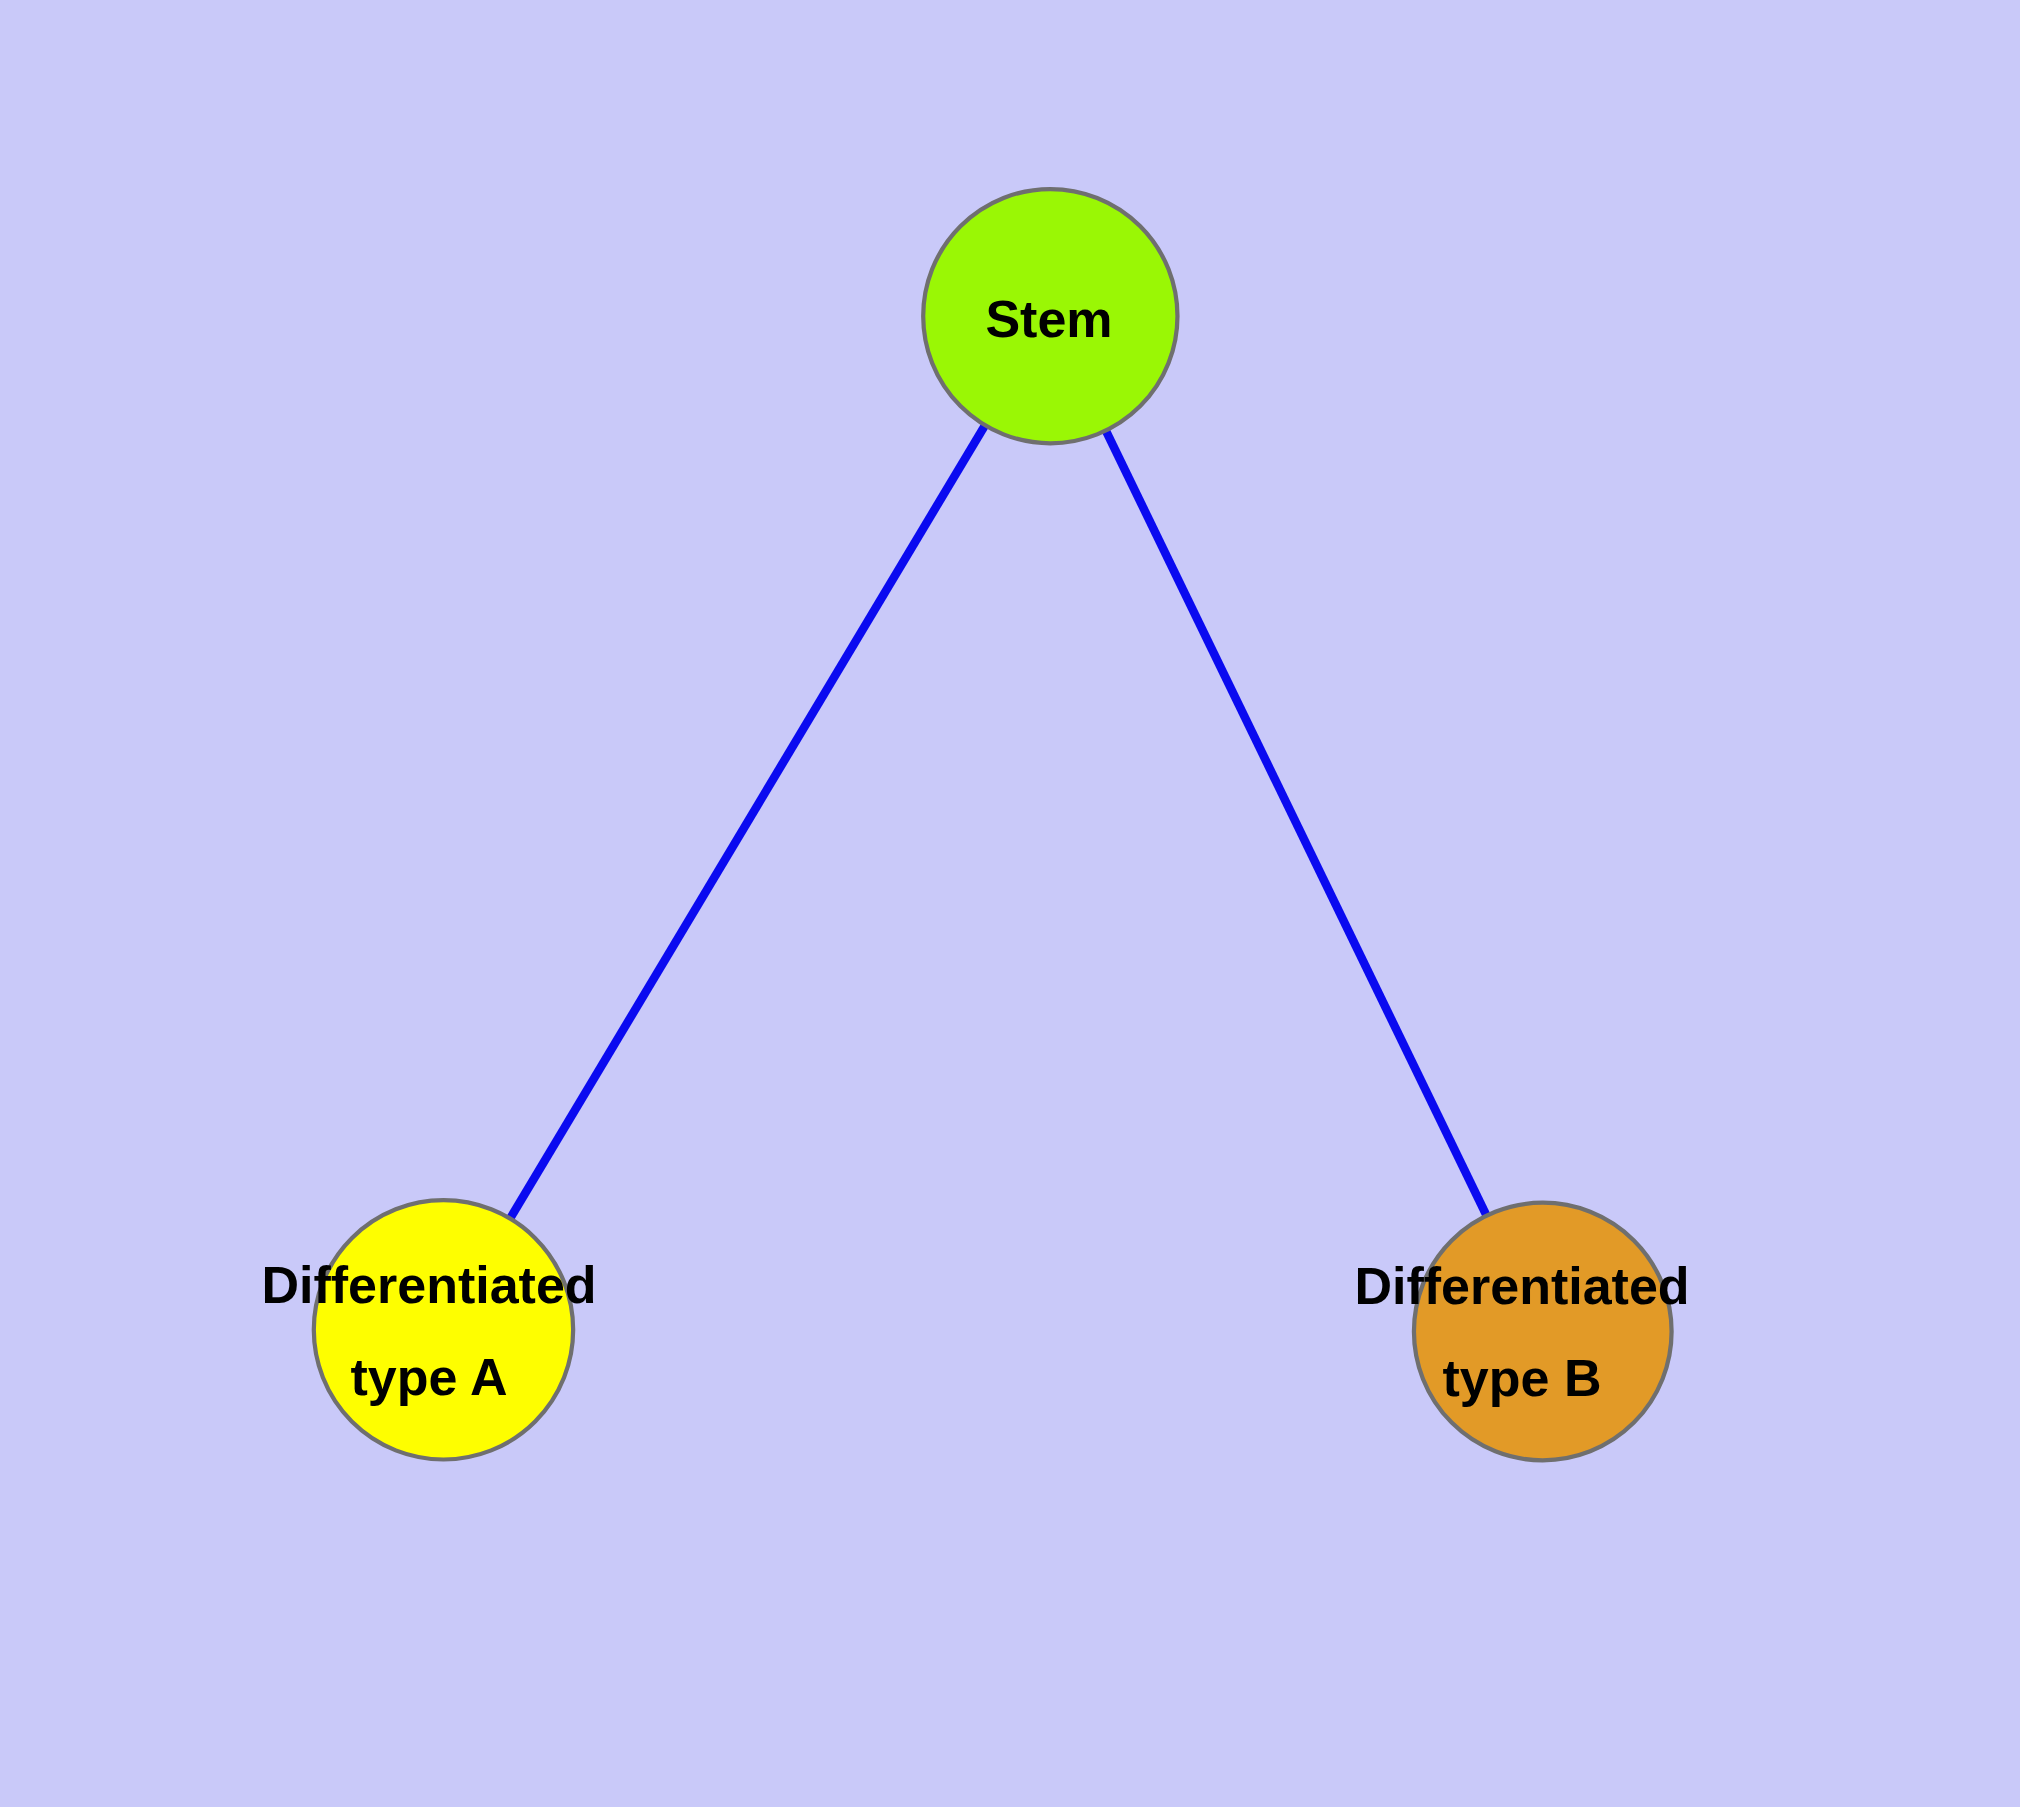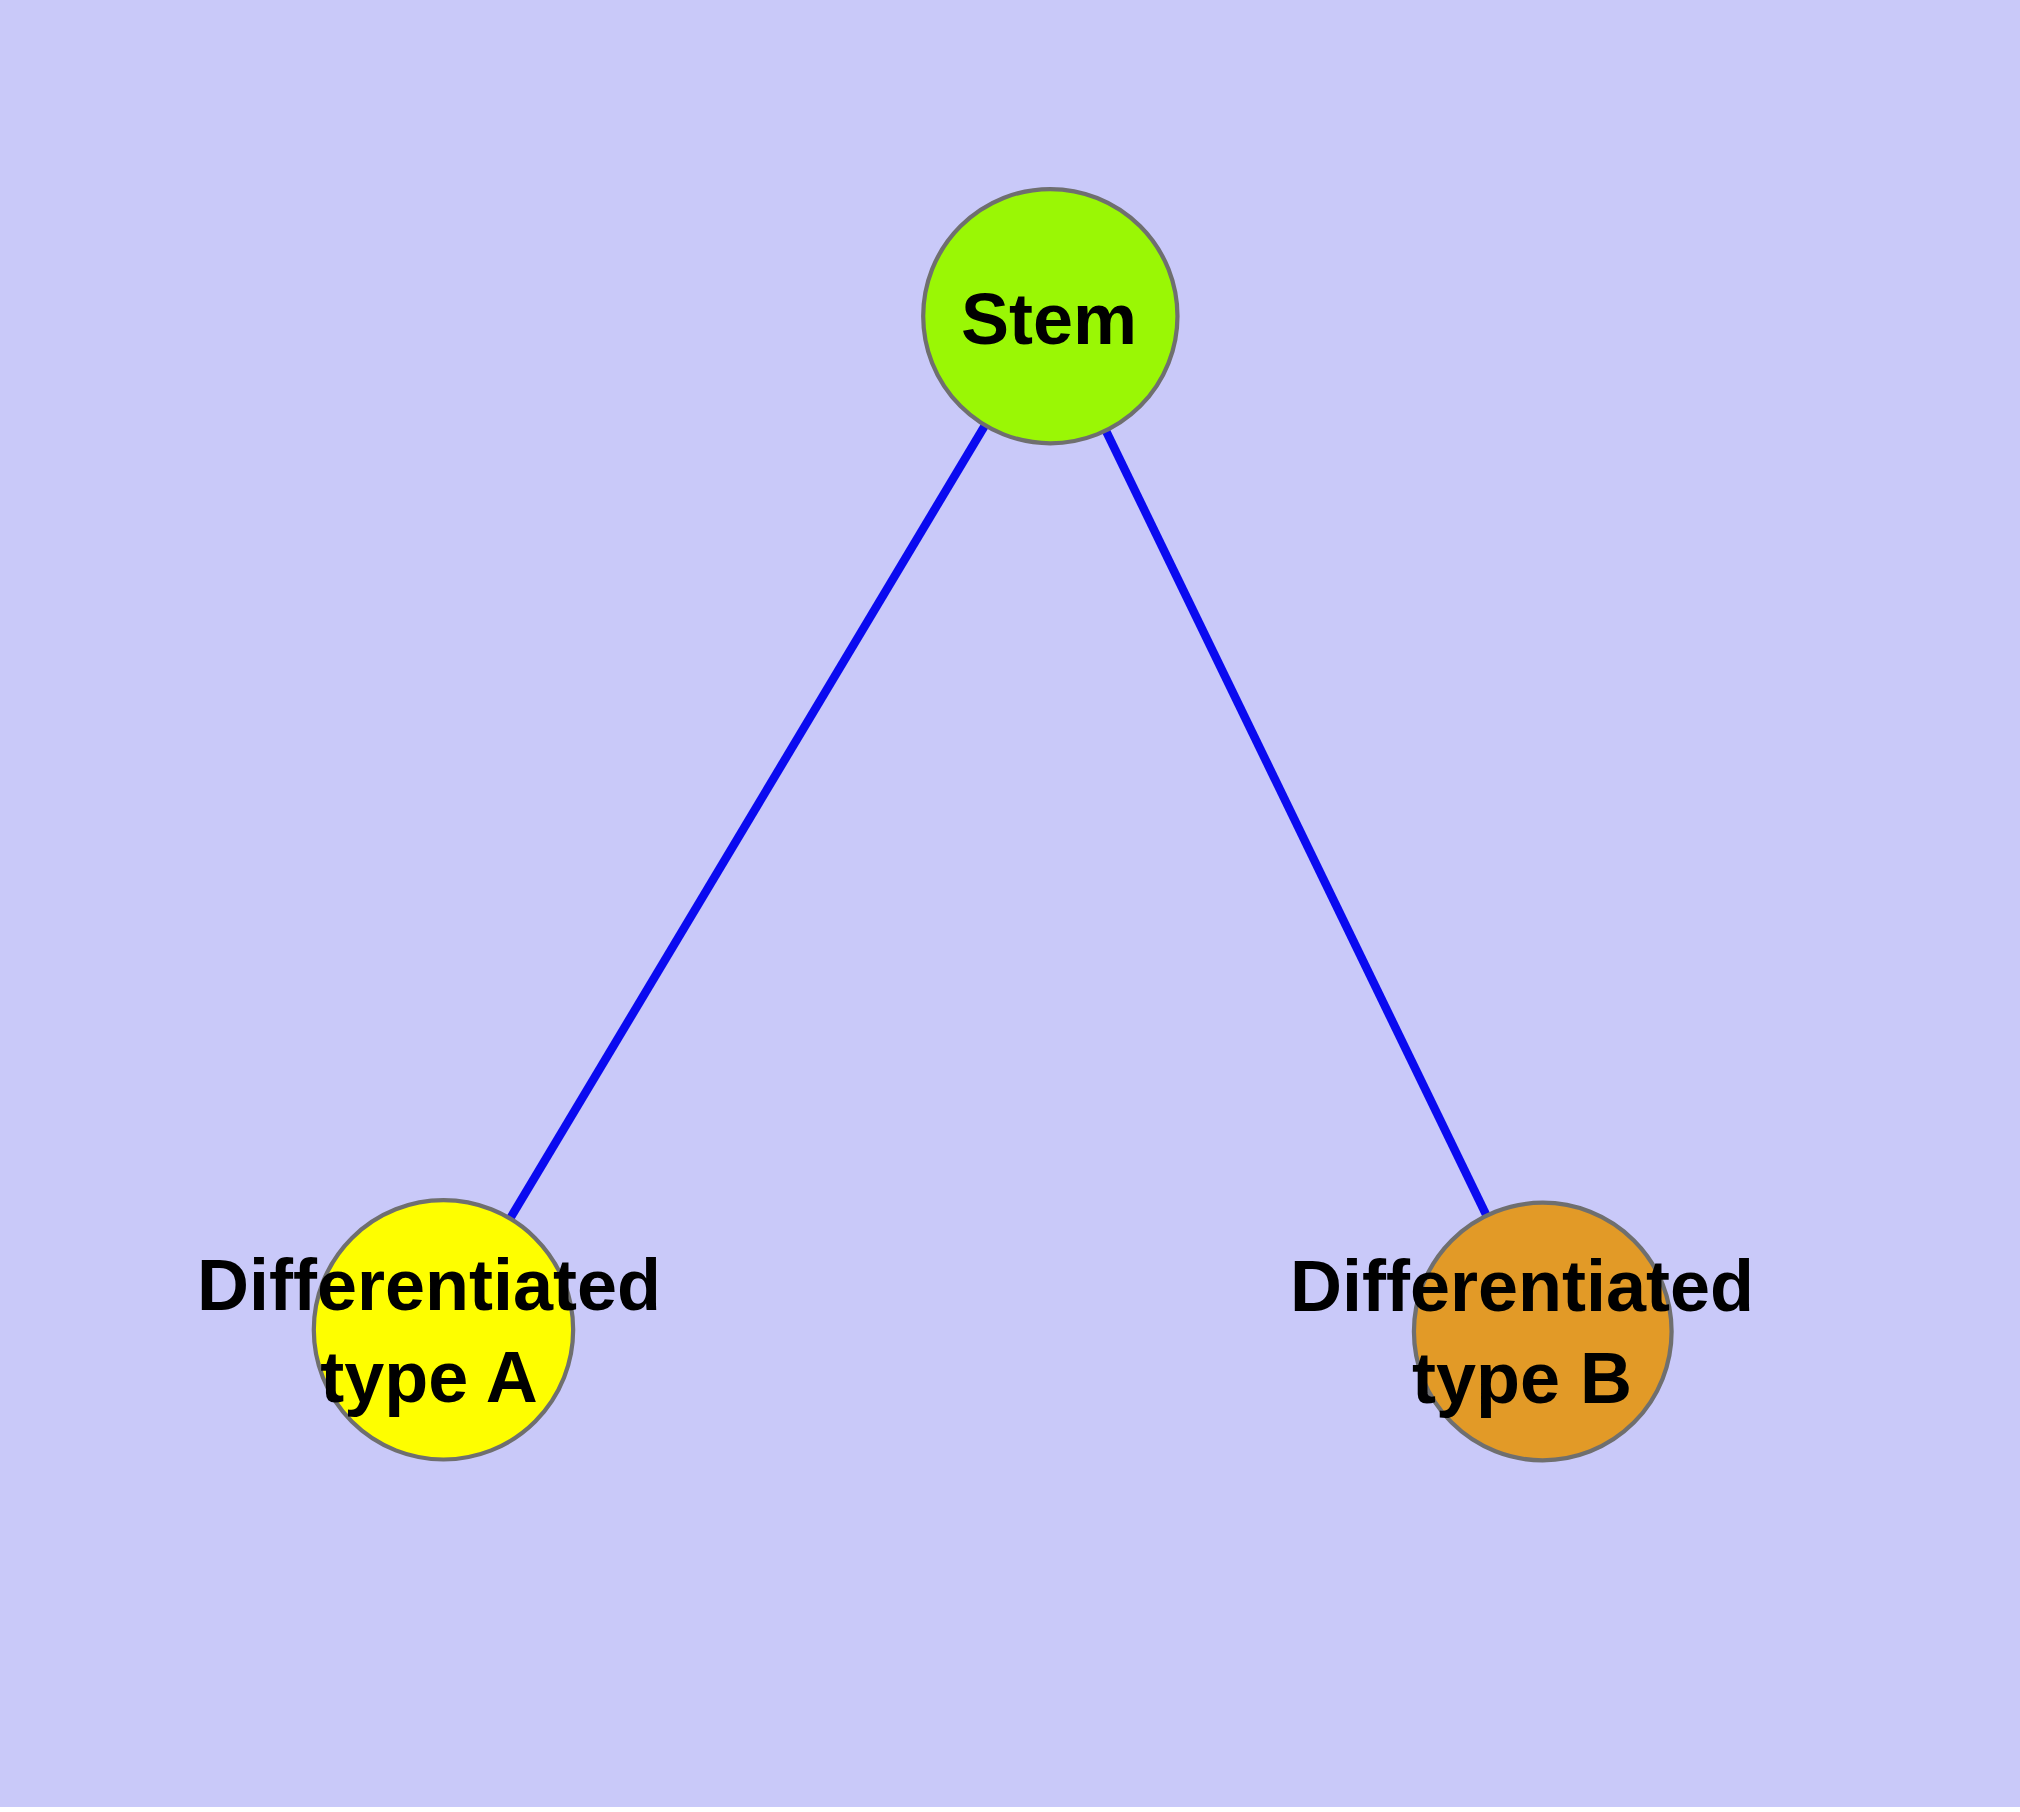--- a/index.html
+++ b/index.html
@@ -31,21 +31,21 @@
   }
   .node-circle {
     stroke: #6F6F6F;
     stroke-width: 5px;
   }
   .node-label {
     position: absolute;
     transform: translate(-50%, -50%);
     font-family: "Liberation Sans", sans-serif;
     font-weight: bold;
-    font-size: 72px;
+    font-size: 52px;
     line-height: 92px;
     color: #000000;
     text-align: center;
     white-space: pre-line;
     pointer-events: none;
   }
 </style>
 </head>
 <body>
 

